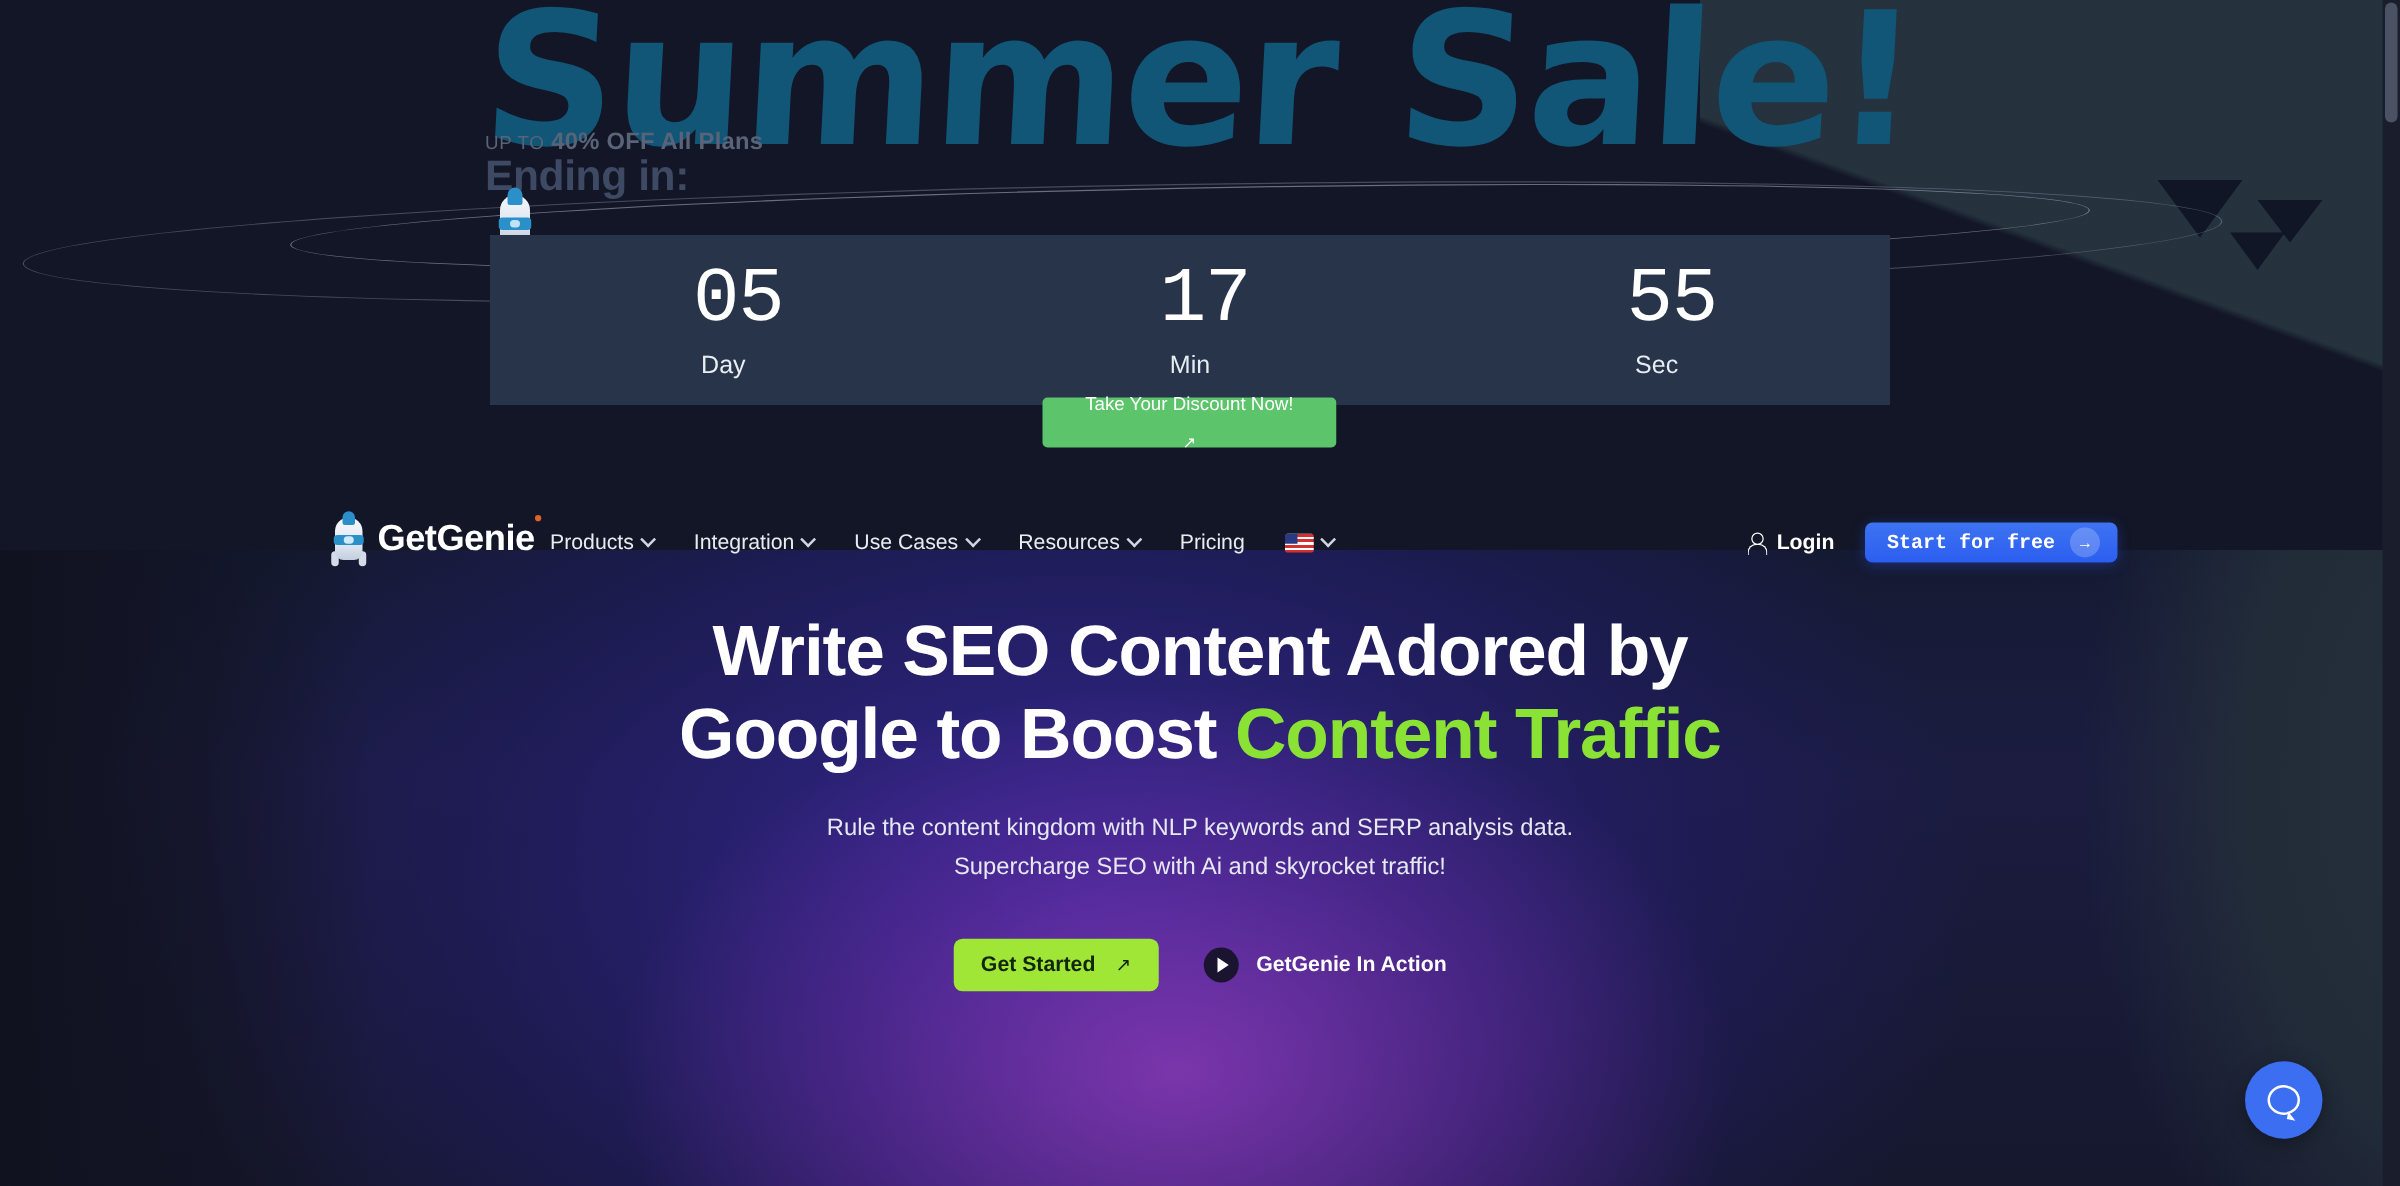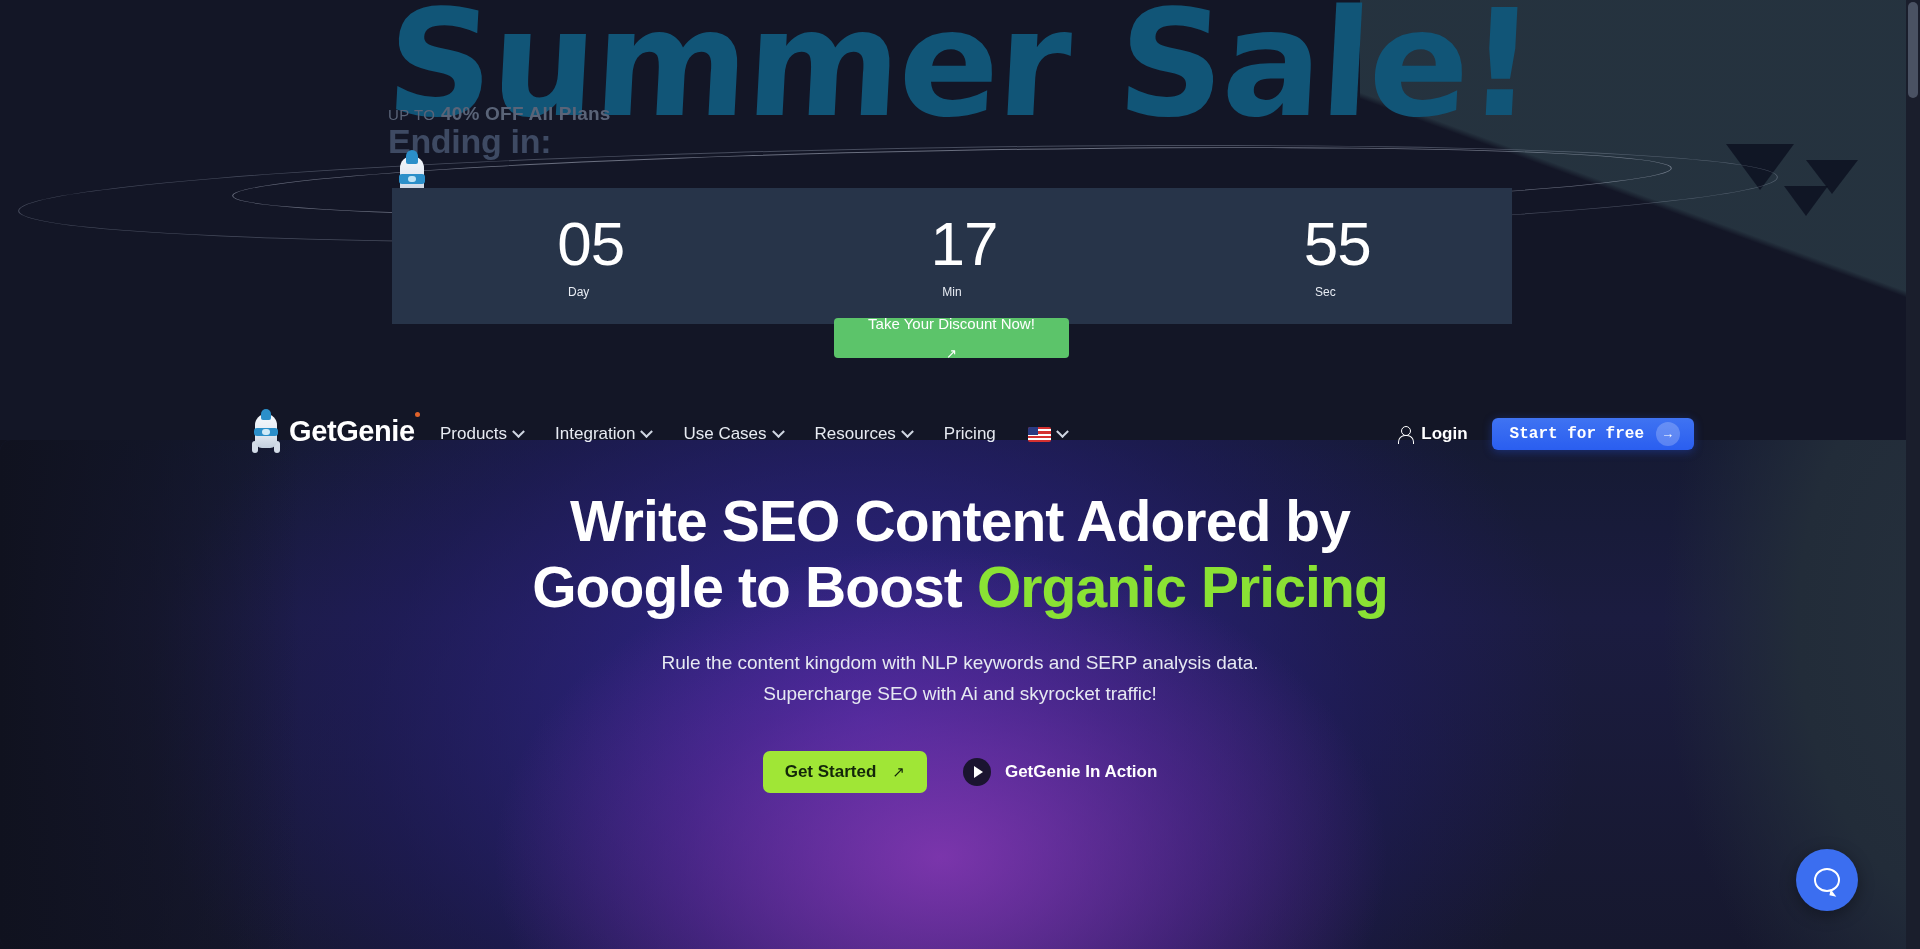--- a/index.html
+++ b/index.html
@@ -94,45 +94,45 @@
   .rocket .fin.l{ left:1px; } .rocket .fin.r{ right:1px; }
 
   
   .countdown{
     position:absolute; left:392px; top:188px; width:1120px; height:136px;
     background:#273449;
     display:flex;
   }
   .cd-cell{ flex:1; display:flex; flex-direction:column; align-items:center; justify-content:center; }
   .cd-num{
-    font-family:Liberation Sans, sans-serif;
+    font-family:Liberation Mono, monospace;
     font-size:62px; line-height:1; font-weight:400; color:#fff;
     letter-spacing:-1px;
     margin-left:24px;
   }
-  .cd-lab{ font-size:12px; color:#e8ecf3; margin-top:10px;text-align:center; }
+  .cd-lab{ font-size:20px; color:#e8ecf3; margin-top:10px;text-align:center; }
 
   .promo-cta{
     position:absolute; left:834px; top:318px;
     width:235px; height:40px;
     background:#5cc46a; color:#fff; border:none; border-radius:4px;
     font-size:15px; font-family:"Liberation Sans", sans-serif;
     display:flex; align-items:center; justify-content:center; gap:14px;
     cursor:pointer;
     flex-direction:column;
   }
   .promo-cta .arr{ font-size:13px; }
 
   
   .nav{
     position:absolute; left:0; top:380px; width:1920px; height:110px;
     display:flex; align-items:center;
     z-index:6;
   }
-  .brand{ position:absolute; left:252px; top:28px; display:flex; align-items:center; gap:9px; cursor:pointer;}
+  .brand{ position:absolute; left:265px; top:28px; display:flex; align-items:center; gap:9px; cursor:pointer;}
   .brand .logo{ position:relative; width:28px; height:46px; }
   .brand .logo .b{
     position:absolute; left:3px; top:6px; width:22px; height:34px;
     background:linear-gradient(180deg,#f7fafd 0%, #e2e9f2 60%, #c2cfdd 100%);
     border-radius:11px 11px 7px 7px;
   }
   .brand .logo .n{ position:absolute; left:9px; top:1px; width:10px; height:11px; background:#2b8fc9; border-radius:5px 5px 2px 2px;}
   .brand .logo .bd{ position:absolute; left:2px; top:20px; width:24px; height:8px; background:#2b8fc9; border-radius:3px;}
   .brand .logo .w{ position:absolute; left:10px; top:21px; width:8px; height:6px; background:#cfeaf8; border-radius:3px;}
   .brand .logo .f{ position:absolute; top:33px; width:6px; height:12px; background:#d3dce8; border-radius:3px;}
@@ -359,21 +359,21 @@
   </div>
 </nav>
 
 <section class="hero">
   <div class="hero-left"></div>
   <div class="hero-right"></div>
 
   <div class="hero-inner">
     <h1 class="hero-h1">
       <span>Write SEO Content Adored by</span><br>
-      <span>Google to Boost </span><span class="green">Organic Pricing</span>
+      <span>Google to Boost </span><span class="green">Content Traffic</span>
     </h1>
     <p class="hero-sub">
       <span>Rule the content kingdom with NLP keywords and SERP analysis data.</span><br>
       <span>Supercharge SEO with Ai and skyrocket traffic!</span>
     </p>
     <div class="hero-actions">
       <button class="get-started">
         <span>Get Started</span>
         <span class="diag">↗</span>
       </button>

